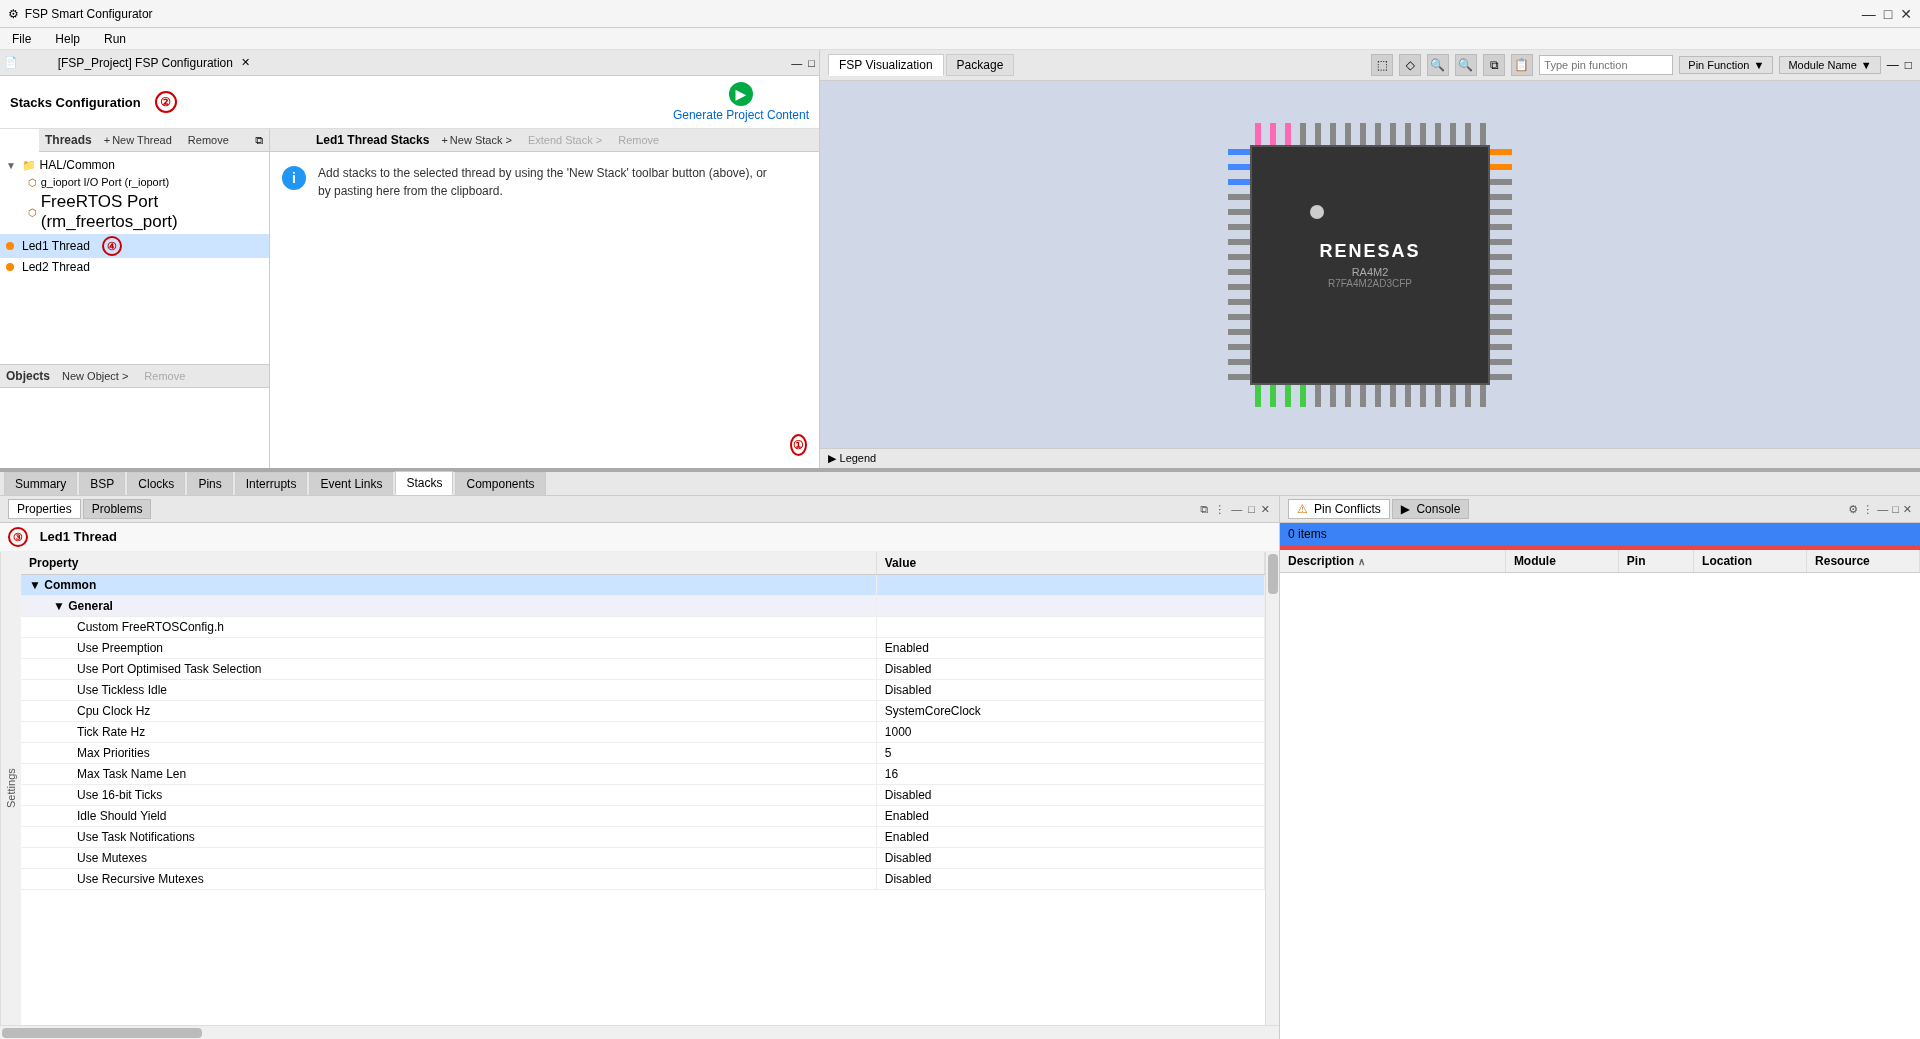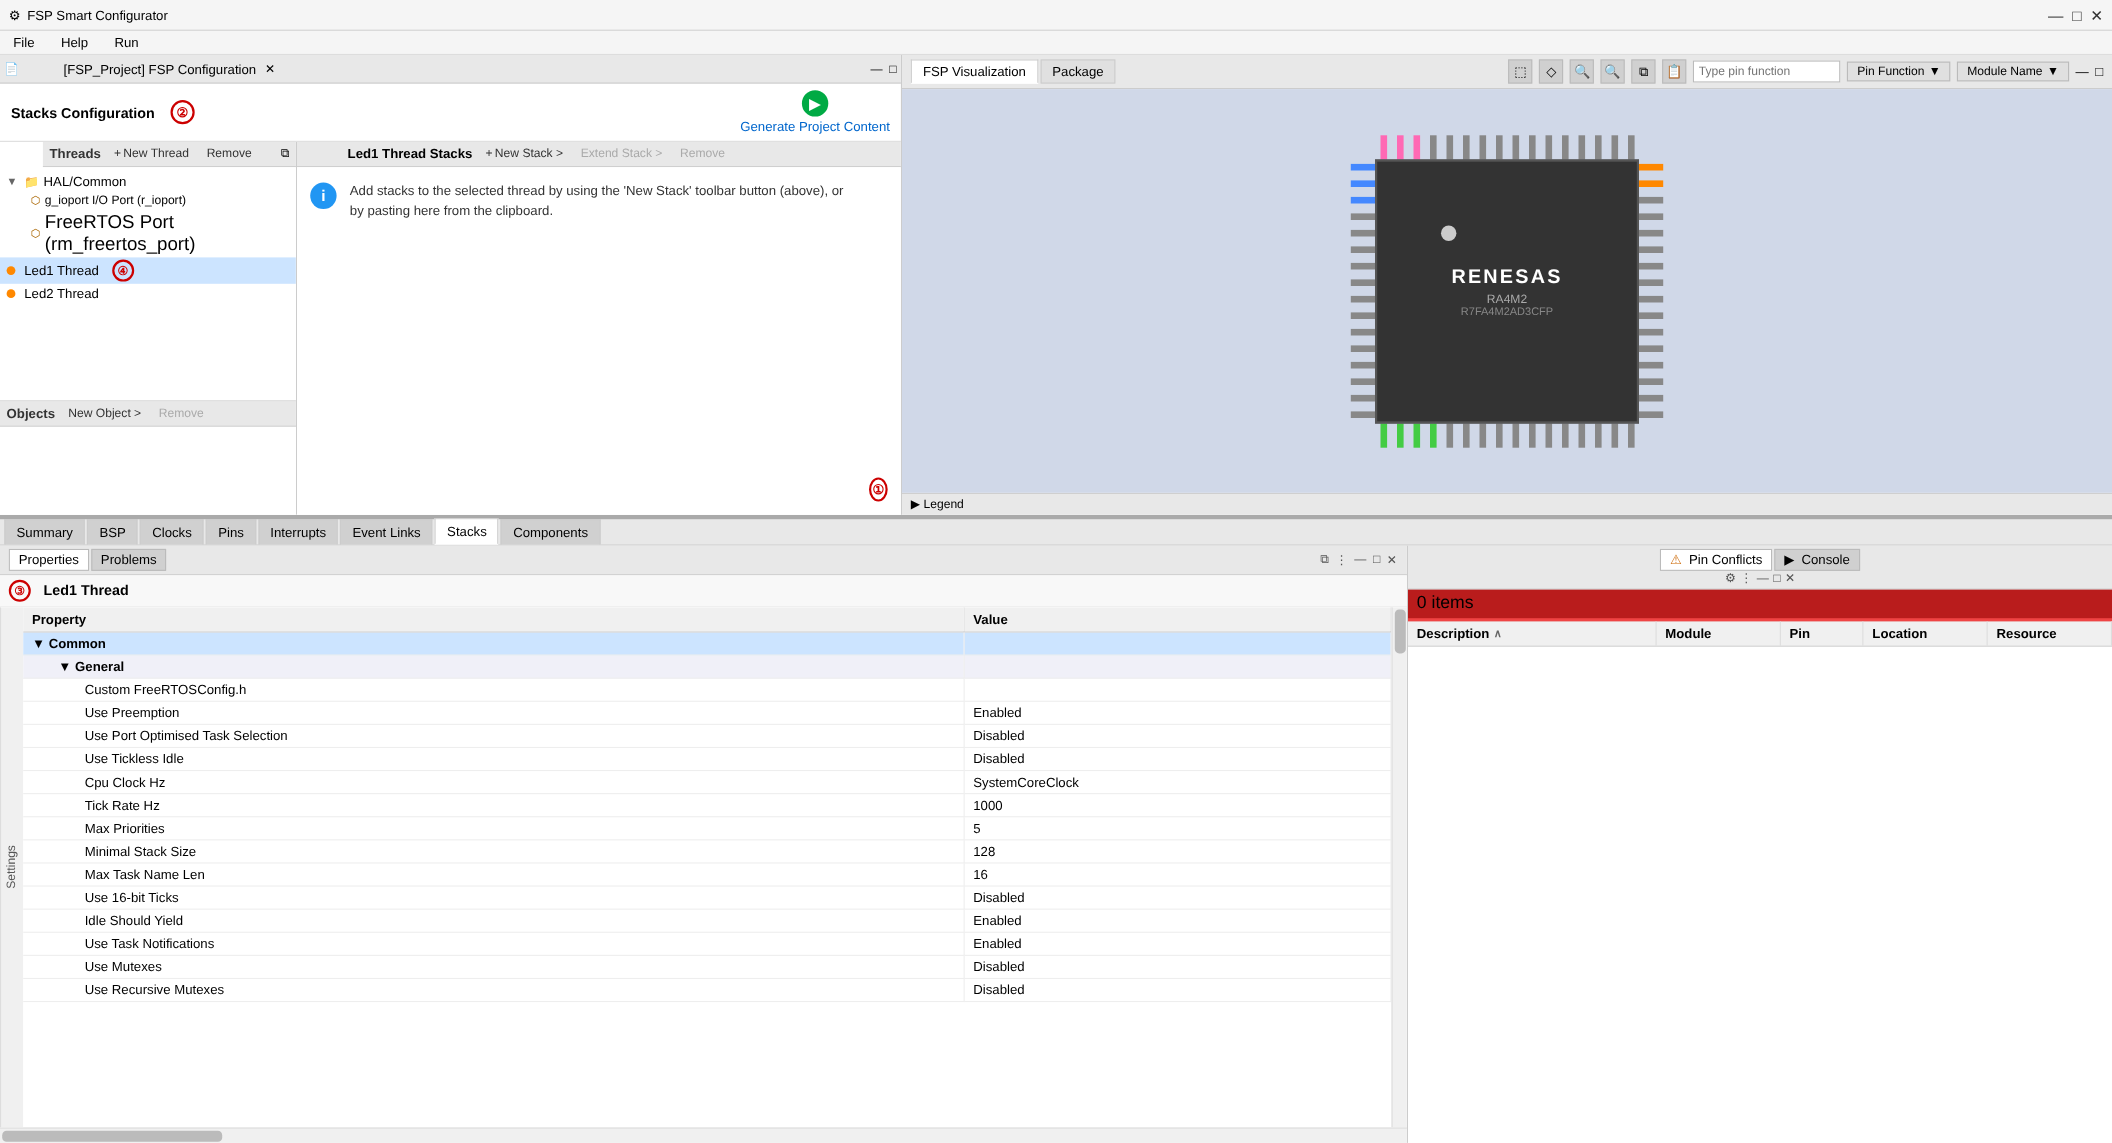--- a/index.html
+++ b/index.html
@@ -499,43 +499,41 @@
       display: flex;
       flex-direction: column;
       background: #fff;
     }
     
     .conflicts-header {
       background: #e8e8e8;
       border-bottom: 1px solid #ccc;
       padding: 3px 8px;
       display: flex;
-      align-items: center;
       justify-content: space-between;
-      flex-direction: column;
     }
     
     .conflicts-tabs { display: flex; gap: 2px; }
     .conflicts-tab {
       padding: 2px 8px;
       font-size: 12px;
       cursor: pointer;
       background: #d0d0d0;
       border: 1px solid #bbb;
     }
     .conflicts-tab.active { background: #fff; }
     
     .conflicts-controls { display: flex; gap: 4px; }
     .conflicts-ctrl { font-size: 11px; cursor: pointer; color: #555; background: none; border: none; }
     
     .conflicts-count {
       padding: 4px 8px;
-      font-size: 16px;
-      background: #b91c1c;
-      border-bottom: 3px solid #ef4444;
+      font-size: 12px;
+      background: #3b82f6;
+      border-bottom: 5px solid #ef4444;
     }
     
     .conflicts-table-header {
       display: grid;
       grid-template-columns: 3fr 1.5fr 1fr 1.5fr 1.5fr;
       border-bottom: 1px solid #ccc;
       background: #f0f0f0;
     }
     .conflicts-col {
       padding: 4px 8px;
@@ -895,24 +893,20 @@
               </tr>
               <tr>
                 <td class="prop-indent3">Tick Rate Hz</td>
                 <td>1000</td>
               </tr>
               <tr>
                 <td class="prop-indent3">Max Priorities</td>
                 <td>5</td>
               </tr>
               <tr>
-                <td class="prop-indent3">Minimal Stack Size</td>
-                <td>128</td>
-              </tr>
-              <tr>
                 <td class="prop-indent3">Max Task Name Len</td>
                 <td>16</td>
               </tr>
               <tr>
                 <td class="prop-indent3">Use 16-bit Ticks</td>
                 <td>Disabled</td>
               </tr>
               <tr>
                 <td class="prop-indent3">Idle Should Yield</td>
                 <td>Enabled</td>

